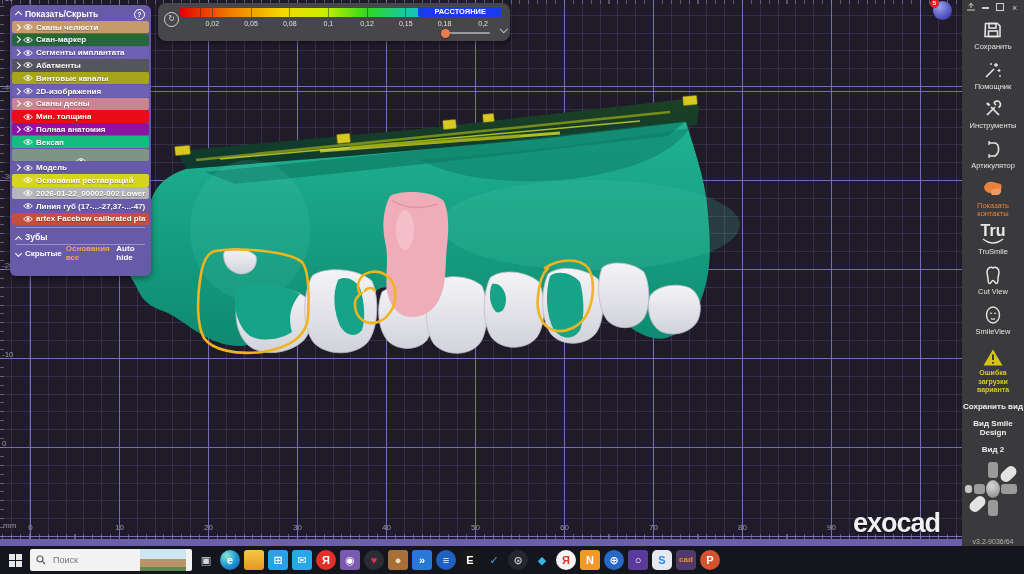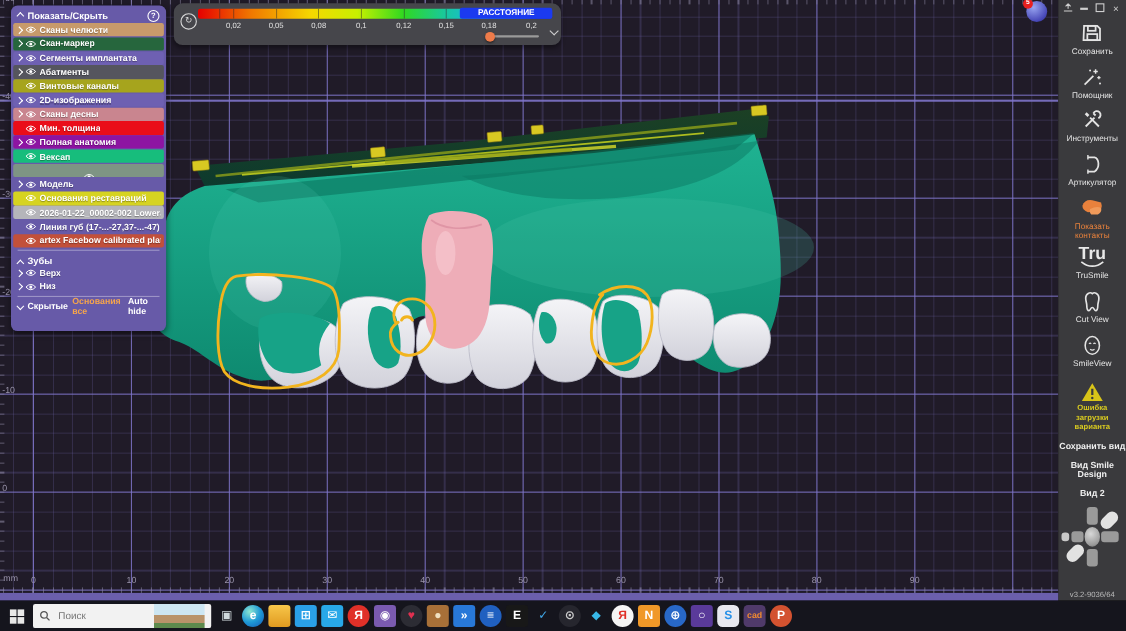--- a/index.html
+++ b/index.html
@@ -233,20 +233,21 @@
 
     <span class="axl">-50</span>
         <span class="axl">-40</span>
         <span class="axl">-30</span>
         <span class="axl">-20</span>
         <span class="axl">-10</span>
         <span class="axl">0</span>
       </div>
     <div class="mm-label">mm</div>
 
+    <div class="exocad-logo">exocad</div>
   </div>
 
   <div id="scale-panel">
     <div class="reset-ic">↻</div>
     <div class="grad-bar">
       <div class="grad-ticks"></div>
     </div>
     <div class="scale-title">РАССТОЯНИЕ</div>
     <div class="scale-labels">
 
@@ -450,44 +451,20 @@
           </span>
           <span class="lbl">artex Facebow calibrated platform...</span>
         </div>
       </div>
 
     <div class="lp-divider"></div>
     <div class="lp-header" style="height:12px;align-items:flex-end;">
       <span class="chev chev-u"></span>
       <span>Зубы</span>
     </div>
-    <div>
-
-        <div class="lrow">
-          <span class="chev chev-r"></span>
-          <span class="eye">
-            <svg width="10" height="8" viewBox="0 0 10 8">
-              <path d="M0.6,4 Q5,-0.8 9.4,4 Q5,8.8 0.6,4 Z" fill="none" stroke="#fff" stroke-width=".9"></path>
-              <circle cx="5" cy="4" r="1.4" fill="#fff"></circle>
-            </svg>
-          </span>
-          <span class="lbl">Верх</span>
-        </div>
-
-        <div class="lrow">
-          <span class="chev chev-r"></span>
-          <span class="eye">
-            <svg width="10" height="8" viewBox="0 0 10 8">
-              <path d="M0.6,4 Q5,-0.8 9.4,4 Q5,8.8 0.6,4 Z" fill="none" stroke="#fff" stroke-width=".9"></path>
-              <circle cx="5" cy="4" r="1.4" fill="#fff"></circle>
-            </svg>
-          </span>
-          <span class="lbl">Низ</span>
-        </div>
-      </div>
 
     <div class="lp-divider"></div>
     <div class="lp-footer">
       <span class="chev chev-d"></span>
       <span>Скрытые</span>
       <span class="show-all">Основания все</span>
       <span class="auto-hide">Auto hide</span>
     </div>
   </div>
 

